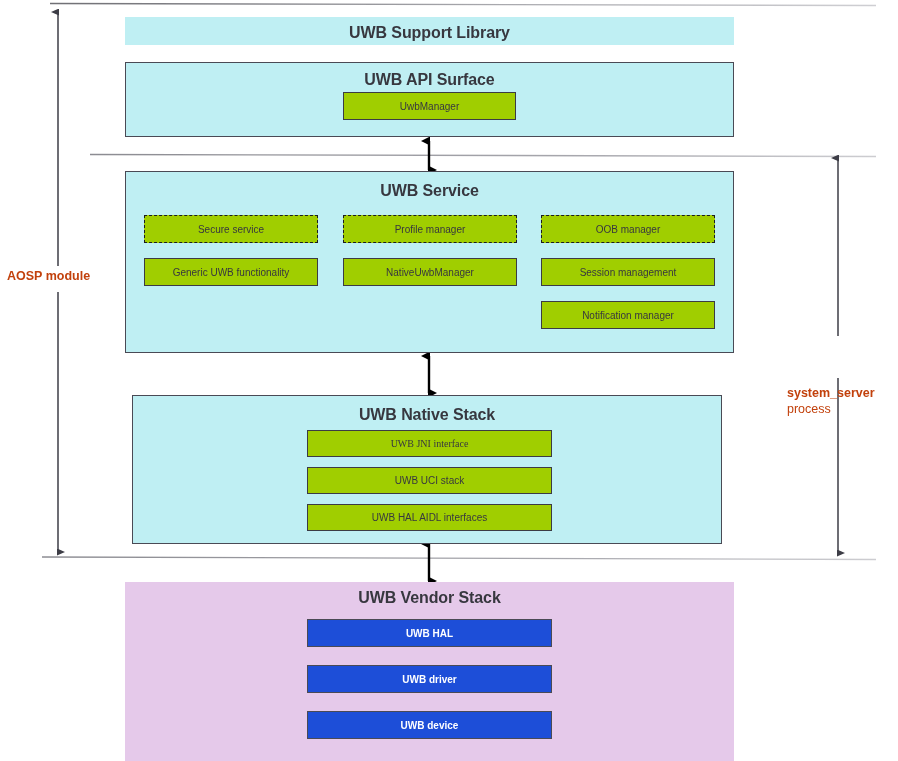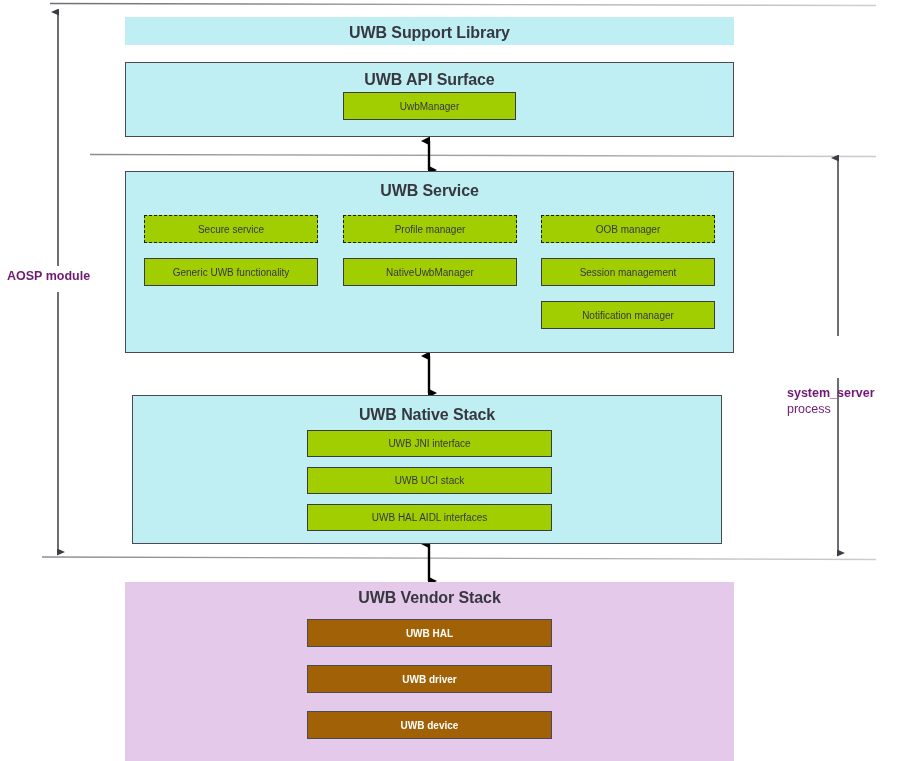--- a/index.html
+++ b/index.html
@@ -67,32 +67,32 @@
     line-height: 1.1;
   }
   .node.green {
     background: #a0ce00;
     border: 1px solid #3b3b44;
   }
   .node.green.dashed {
     border: 1.6px dashed #1c1c22;
   }
   .node.red {
-    background: #a16207;
+    background: #1d4ed8;
     border: 1px solid #4a4a55;
     color: #ffffff;
     font-weight: bold;
     text-align: right;
   }
 
   
   .annotation {
     position: absolute;
     font-size: 12.5px;
-    color: #701a75;
+    color: #c2410c;
     line-height: 1.25;
   }
   .annotation .strong {
     font-weight: bold;
     display: block;
   }
   .annotation .normal {
     font-weight: normal;
     display: block;
   }
@@ -179,21 +179,21 @@
 
   <div class="node green" style="left:144px; top:258px; width:174px; height:28px;">Generic UWB functionality</div>
   <div class="node green" style="left:343px; top:258px; width:174px; height:28px;">NativeUwbManager</div>
   <div class="node green" style="left:541px; top:258px; width:174px; height:28px;">Session management</div>
 
   <div class="node green" style="left:541px; top:301px; width:174px; height:28px;">Notification manager</div>
 
   <div class="block cyan" style="left:132px; top:395px; width:590px; height:149px;">
     <div class="block-title" style="top:10px;">UWB Native Stack</div>
   </div>
-  <div class="node green" style="left:307px; top:430px; width:245px; height:27px;">UWB JNI interface</div>
+  <div class="node green" style="left:307px; top:430px; width:245px; height:27px;font-family:Liberation Serif, serif;">UWB JNI interface</div>
   <div class="node green" style="left:307px; top:467px; width:245px; height:27px;">UWB UCI stack</div>
   <div class="node green" style="left:307px; top:504px; width:245px; height:27px;">UWB HAL AIDL interfaces</div>
 
   <div class="block violet" style="left:125px; top:582px; width:609px; height:179px;">
     <div class="block-title" style="top:7px;">UWB Vendor Stack</div>
   </div>
   <div class="node red" style="left:307px; top:619px; width:245px; height:28px;">UWB HAL</div>
   <div class="node red" style="left:307px; top:665px; width:245px; height:28px;">UWB driver</div>
   <div class="node red" style="left:307px; top:711px; width:245px; height:28px;">UWB device</div>
 

